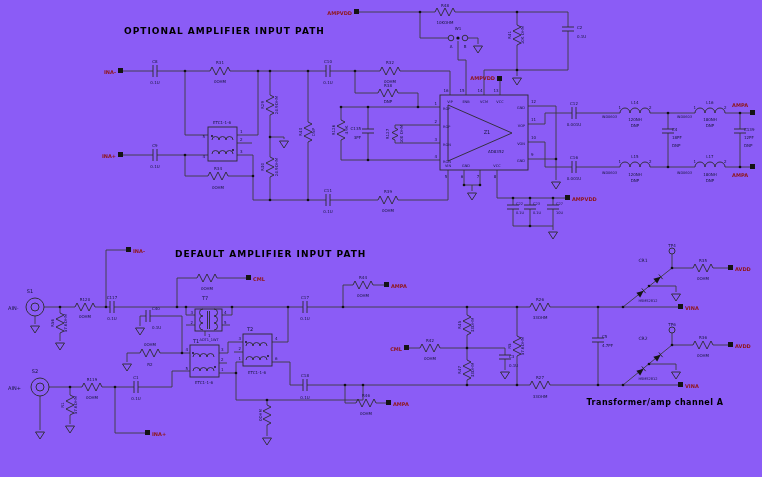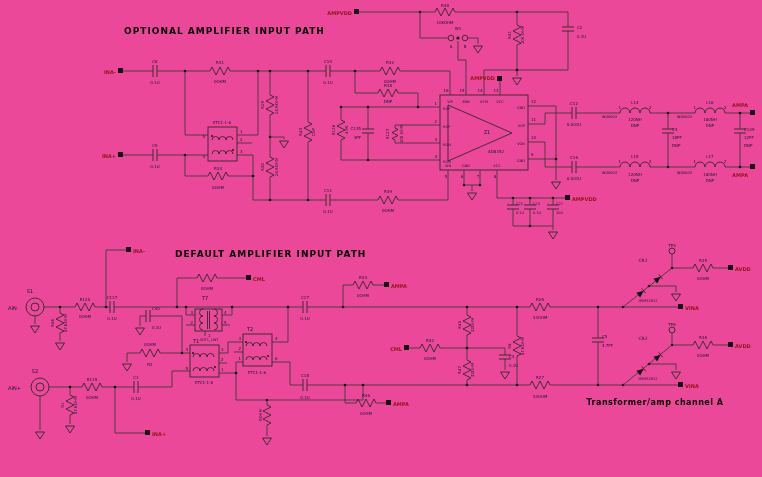--- a/index.html
+++ b/index.html
@@ -1,16 +1,16 @@
 <!DOCTYPE html>
 <html><head>
 <meta charset="utf-8">
 <style>
   html,body{margin:0;padding:0;background:#fff;}
-  #page{position:relative;width:762px;height:477px;background:#ec4899;overflow:hidden;}
+  #page{position:relative;width:762px;height:477px;background:#8b5cf6;overflow:hidden;}
   svg{font-family:"DejaVu Sans",sans-serif;}
   .w{stroke:#3c3c3c;stroke-width:0.9;fill:none;}
   .sym{stroke:#2b2b2b;stroke-width:0.9;fill:none;}
   .box{stroke:#2b2b2b;stroke-width:0.9;fill:none;}
   .fillb{fill:#141414;stroke:none;}
   .dot{fill:#111;stroke:none;}
   text{fill:#16163a;}
   .s35{font-size:3.5px;}
   .s4{font-size:4px;}
   .s45{font-size:4.5px;}

